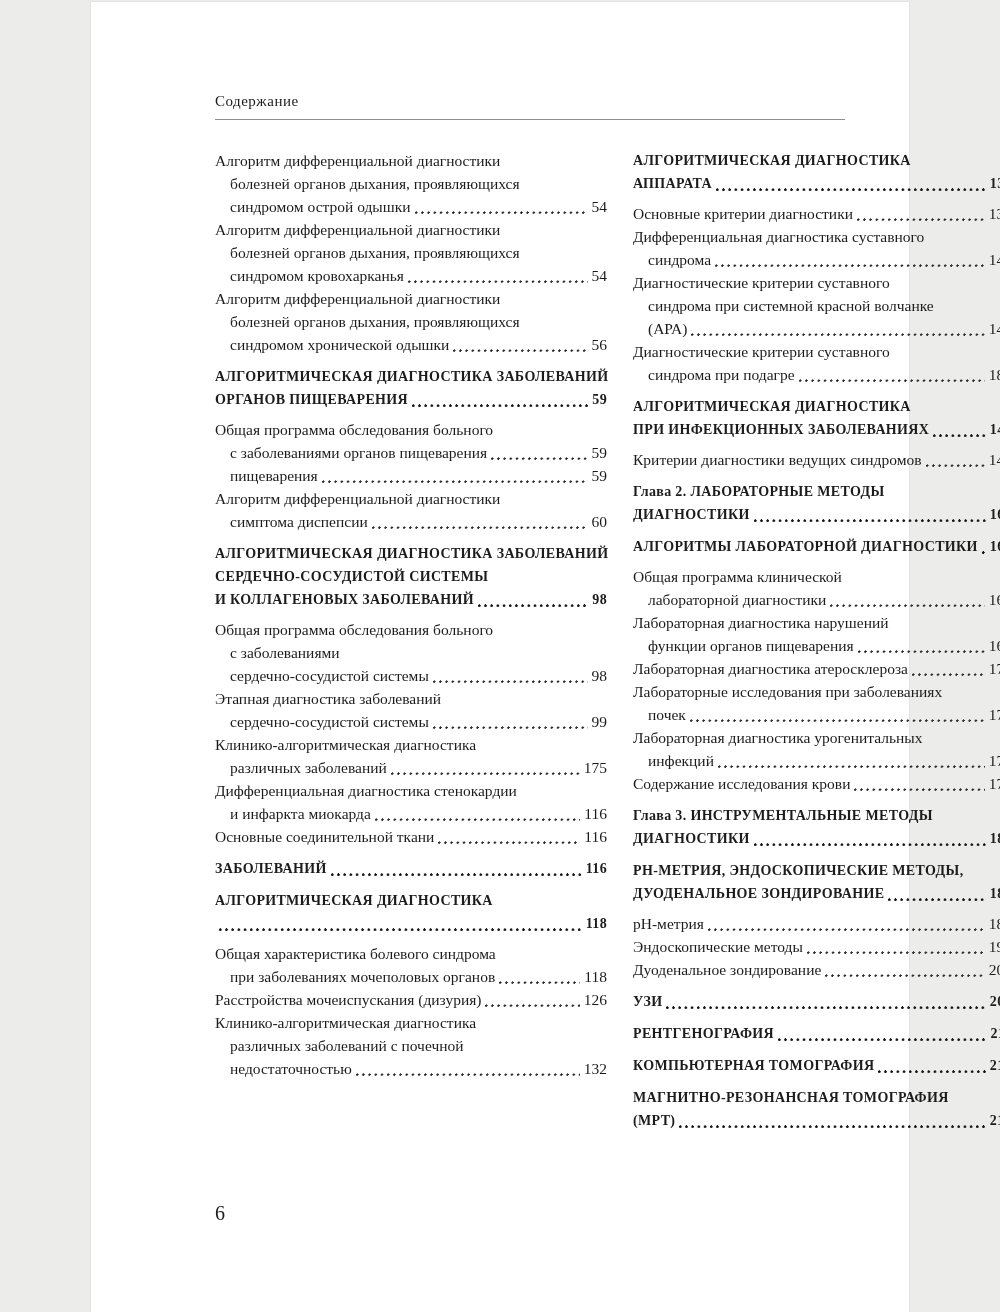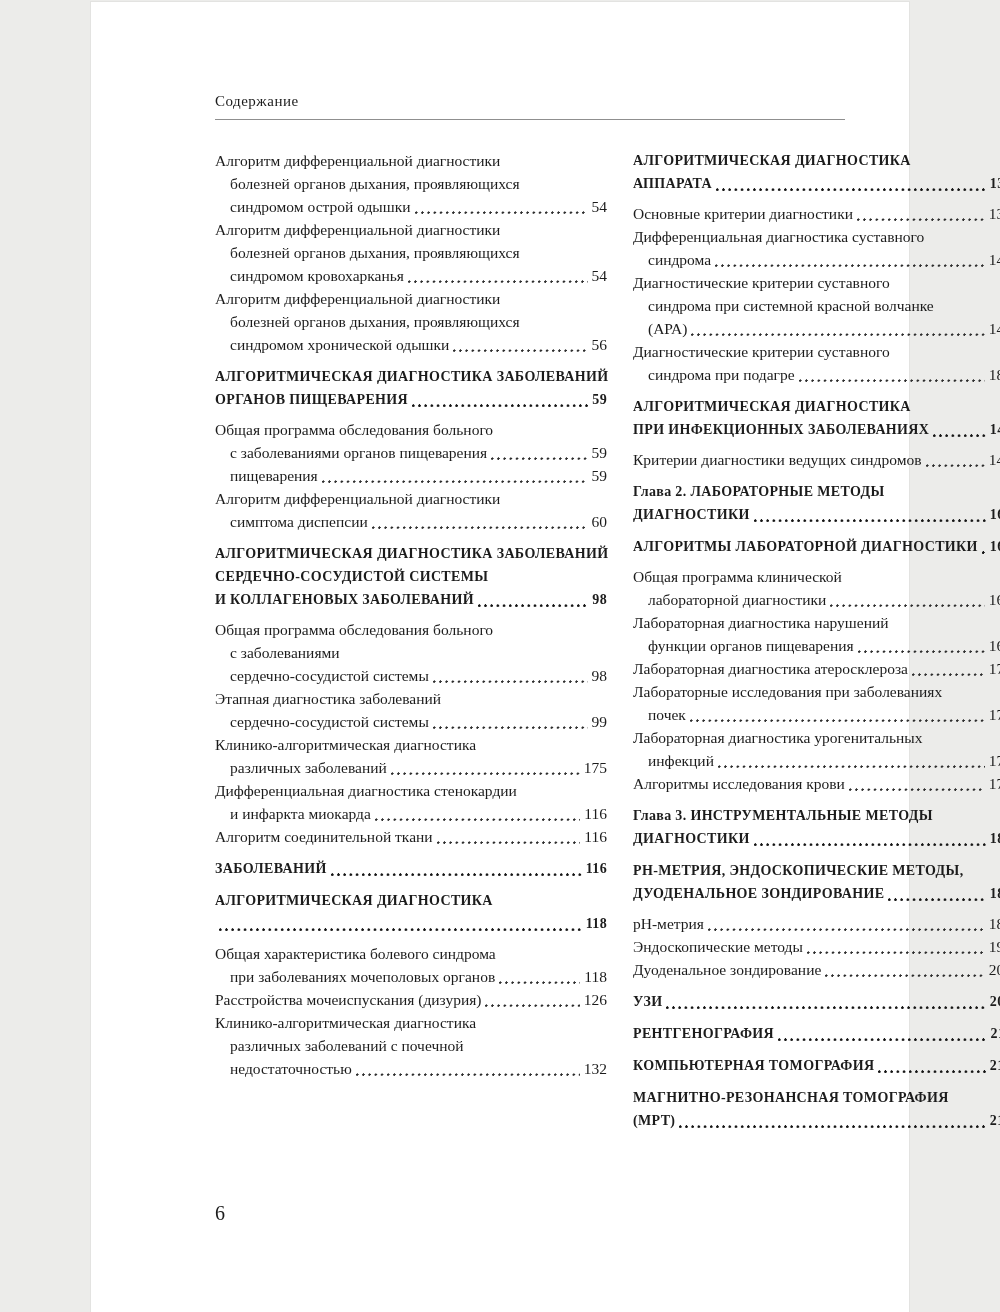--- a/index.html
+++ b/index.html
@@ -214,21 +214,21 @@
             <span class="line-text">Дифференциальная диагностика стенокардии</span>
           </div>
           <div class="toc-line cont">
             <span class="line-text">и инфаркта миокарда</span>
             <span class="leader"></span>
             <span class="pg">116</span>
           </div>
         </div>
         <div class="toc-item entry">
           <div class="toc-line">
-            <span class="line-text">Алгоритм соединительной ткани</span>
+            <span class="line-text">Основные соединительной ткани</span>
             <span class="leader"></span>
             <span class="pg">116</span>
           </div>
         </div>
         <div class="toc-item heading">
           <div class="toc-line cont">
             <span class="line-text">ЗАБОЛЕВАНИЙ</span>
             <span class="leader"></span>
             <span class="pg">116</span>
           </div>
@@ -400,21 +400,21 @@
             <span class="line-text">Лабораторная диагностика урогенитальных</span>
           </div>
           <div class="toc-line cont">
             <span class="line-text">инфекций</span>
             <span class="leader"></span>
             <span class="pg">177</span>
           </div>
         </div>
         <div class="toc-item entry">
           <div class="toc-line">
-            <span class="line-text">Алгоритмы исследования крови</span>
+            <span class="line-text">Содержание исследования крови</span>
             <span class="leader"></span>
             <span class="pg">179</span>
           </div>
         </div>
         <div class="toc-item heading">
           <div class="toc-line">
             <span class="line-text">Глава 3. ИНСТРУМЕНТАЛЬНЫЕ МЕТОДЫ</span>
           </div>
           <div class="toc-line cont">
             <span class="line-text">ДИАГНОСТИКИ</span>

